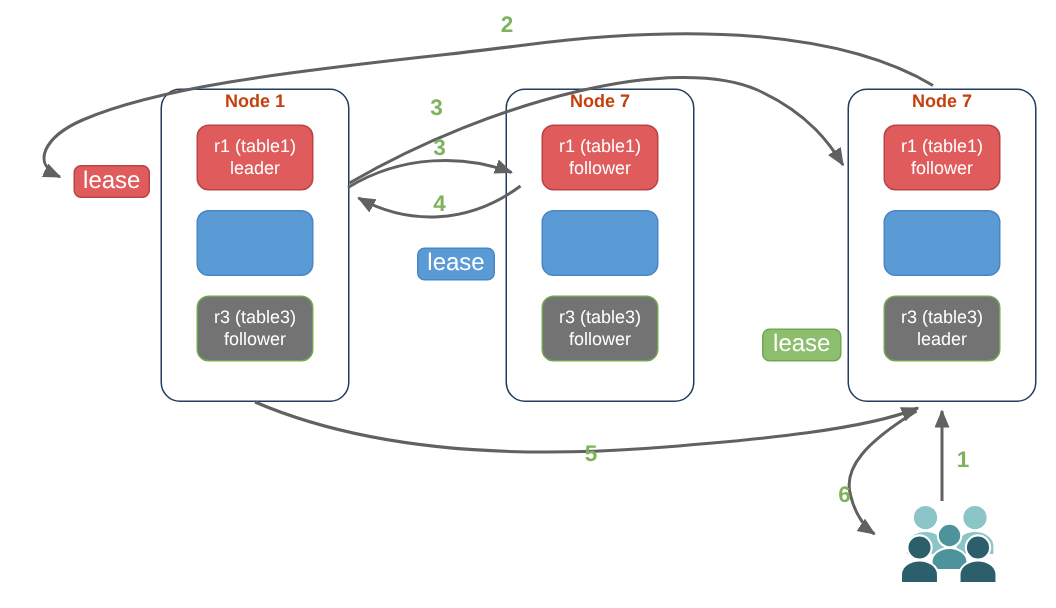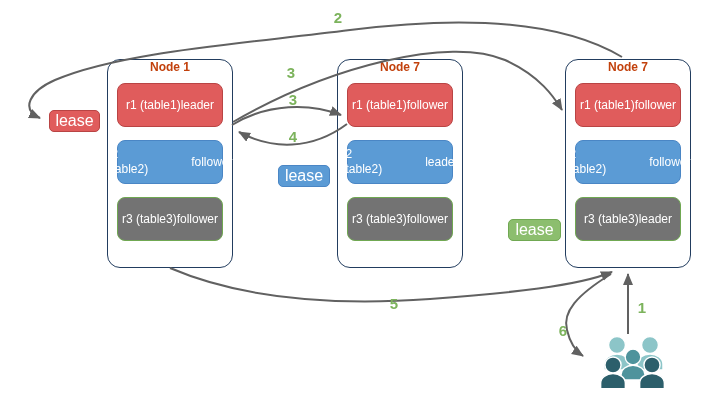--- a/index.html
+++ b/index.html
@@ -10,22 +10,22 @@
   .node{
     position:absolute;top:59px;width:126px;height:209px;
     background:#ffffff;border:1.6px solid #223d5f;border-radius:13px;
     box-sizing:border-box;
   }
   .node-title{
     text-align:center;font-weight:bold;font-size:12px;color:#c2410c;
     margin-bottom:9px;
   }
   .replica{
-    width:106px;height:44px;margin:0 auto 13px auto;border-radius:8px;
-    display:flex;flex-direction:row;align-items:center;justify-content:center;
+    width:78px;height:44px;margin:0 auto 13px auto;border-radius:8px;
+    display:flex;flex-direction:column;align-items:center;justify-content:center;
     color:#ffffff;font-size:12px;line-height:1.25;box-sizing:border-box;
   }
   .replica.red{background:#e05c5c;border:1.5px solid #b94444;}
   .replica.blue{background:#5b9bd5;border:1.5px solid #4a86c5;gap:43px;}
   .replica.green{background:#737373;border:1.5px solid #70a852;}
   .lease{
     position:absolute;height:22px;border-radius:5px;color:#ffffff;font-size:16px;
     display:flex;align-items:center;justify-content:center;box-sizing:border-box;
     z-index:4;
   }

